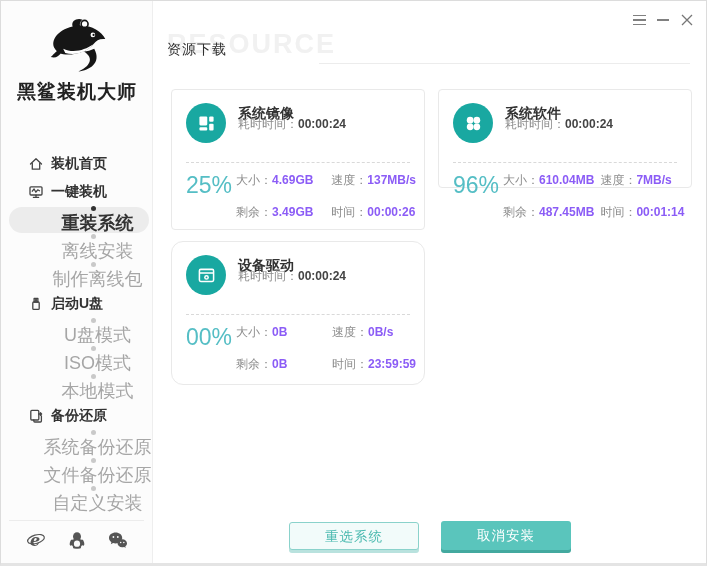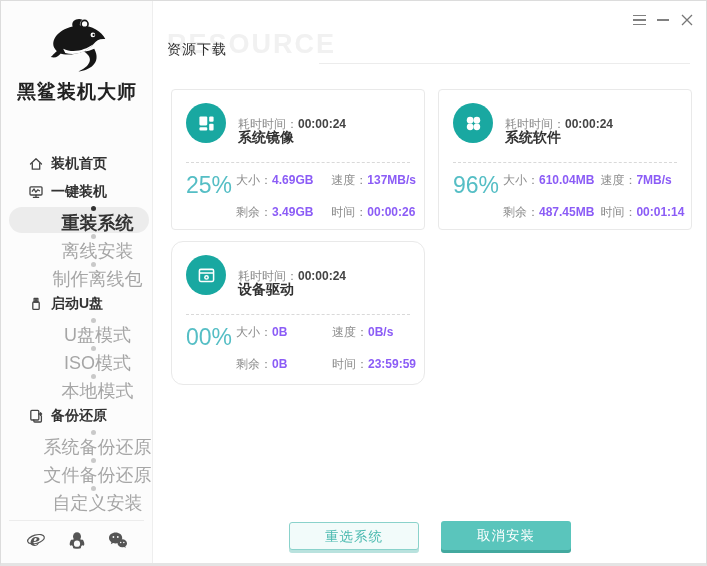--- a/index.html
+++ b/index.html
@@ -63,27 +63,27 @@
     color:#2e2e2e; z-index:1; letter-spacing:1px;
   }
   .title-rule { position:absolute; left:318px; right:16px; top:62px; height:1px; background:#ececec; }
 
   
   .card {
     position:absolute; width:254px; background:#fff;
     border:1px solid #e9e9e9; border-radius:4px;
   }
   .card1 { left:170px; top:88px;  height:141px; }
-  .card2 { left:437px; top:88px;  height:141px; }
+  .card2 { left:437px; top:88px;  height:99px; }
   .card3 { left:170px; top:240px; height:144px;border-radius:12px; }
   .c-icon {
     position:absolute; left:14px; top:13px; width:40px; height:40px; border-radius:50%;
     background:#19a8a1; display:flex; align-items:center; justify-content:center;
   }
-  .c-title { position:absolute; left:66px; top:15px; font-size:14px; font-weight:bold; color:#333;margin-top:24px; }
+  .c-title { position:absolute; left:66px; top:15px; font-size:14px; font-weight:bold; color:#333; }
   .c-elapsed { position:absolute; left:66px; top:26px; font-size:12px; color:#8c8c8c; }
   .c-elapsed .val { color:#444; font-weight:bold; }
   .c-dash { position:absolute; left:14px; right:14px; top:72px; border-top:1px dashed #d9d9d9; }
   .c-bottom {
     position:absolute; left:14px; right:8px; top:82px; bottom:10px;
     display:flex; align-items:flex-start;
   }
   .pct { font-size:23px; color:#55bec5; min-width:46px; }
   .stats {
     flex:1; display:grid; grid-template-columns:auto auto; justify-content:space-between;

